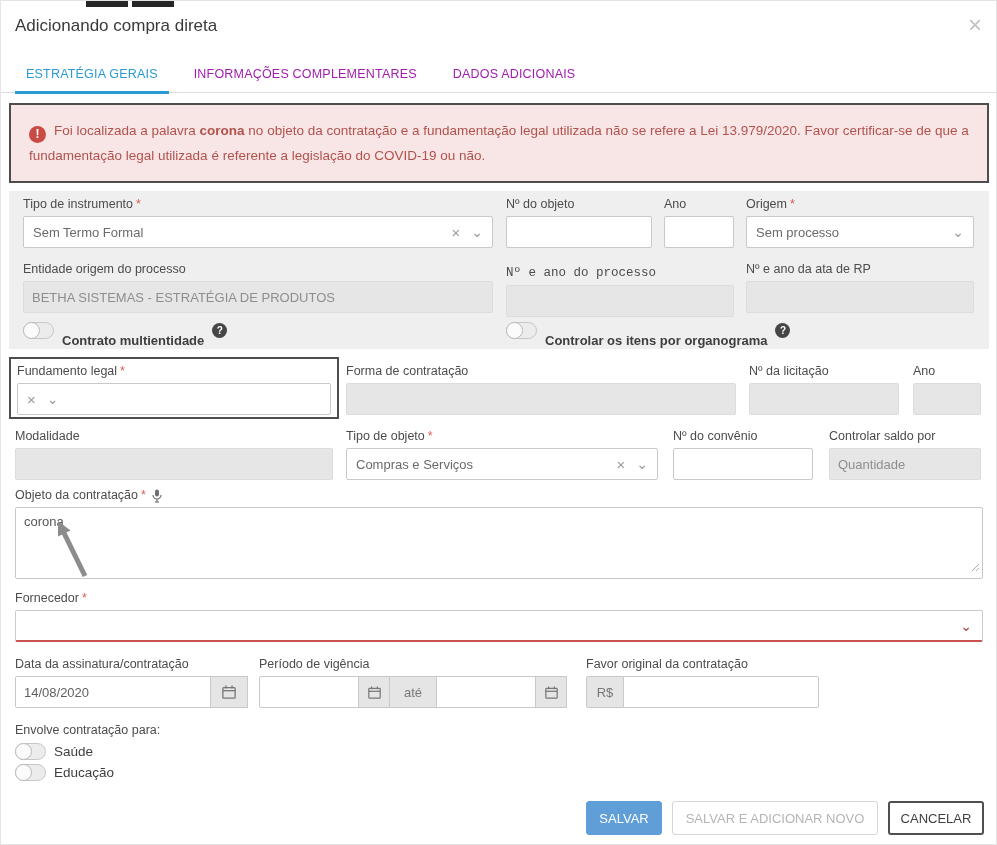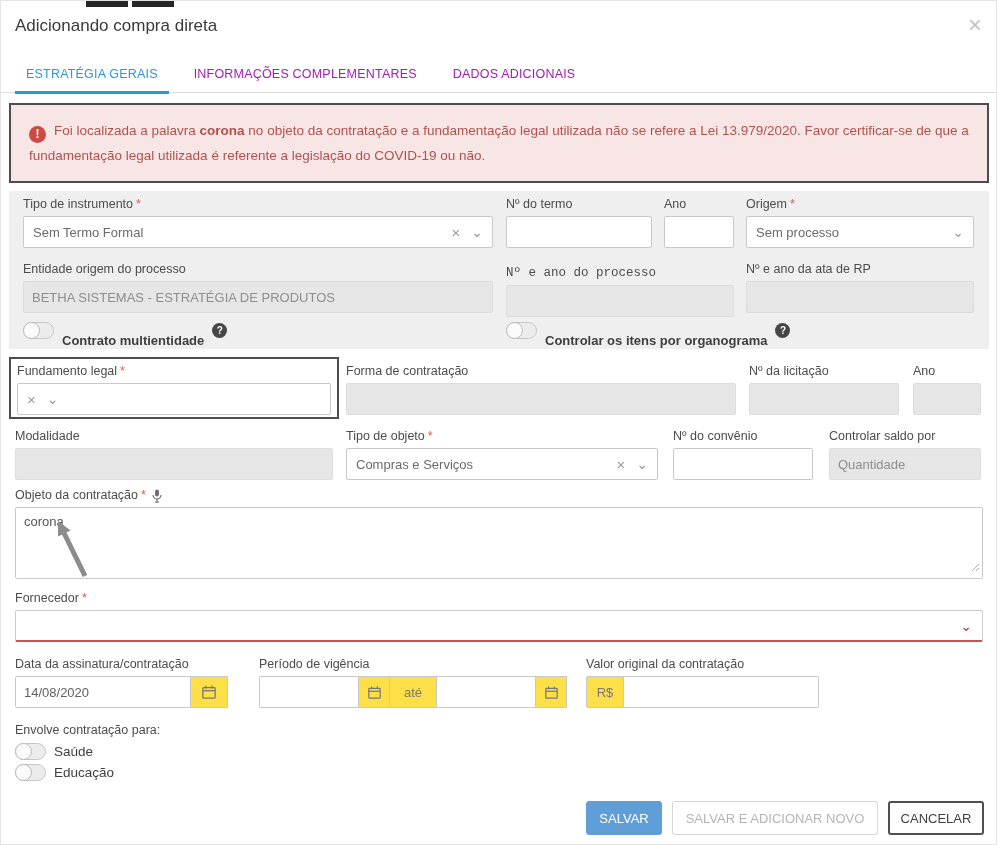--- a/index.html
+++ b/index.html
@@ -46,21 +46,21 @@
 
   .textarea-wrap { position:absolute; left:14px; top:506px; width:968px; height:72px; }
   textarea.obj { width:100%; height:100%; border:1px solid #c9c9c9; border-radius:2px; resize:none; font-family:inherit; font-size:13px; color:#555; padding:6px 8px; outline:none; }
   .resize-corner { position:absolute; right:3px; bottom:3px; pointer-events:none; }
 
   .fornecedor-select { position:absolute; left:14px; top:609px; width:968px; height:32px; background:#fff; border:1px solid #ccc; border-bottom:2px solid #c9534f; border-radius:2px; display:flex; align-items:center; justify-content:flex-end; padding:0 10px; cursor:pointer; }
   .fornecedor-select .chev { color:#a94442; }
 
   .hgroup { display:flex; align-items:stretch; height:32px; }
   .dinput { border:1px solid #c9c9c9; border-radius:2px 0 0 2px; padding:0 8px; font-size:13px; color:#5f5f5f; outline:none; height:32px; font-family:inherit; min-width:0; }
-  .addon { display:flex; align-items:center; justify-content:center; background:#fde047; border:1px solid #c9c9c9; margin-left:-1px; color:#777; font-size:13px; cursor:pointer; }
+  .addon { display:flex; align-items:center; justify-content:center; background:#e5e5e5; border:1px solid #c9c9c9; margin-left:-1px; color:#777; font-size:13px; cursor:pointer; }
   .addon.static { cursor:default; }
   .mid-input { border-radius:0; margin-left:-1px; }
 
   .arrow-annot { position:absolute; left:48px; top:514px; z-index:6; pointer-events:none; }
 
   .btn { position:absolute; top:800px; height:34px; border-radius:3px; font-size:13px; display:flex; align-items:center; justify-content:center; cursor:pointer; white-space:nowrap; }
   .btn-save { left:585px; width:76px; background:#5f9ed6; color:#fff; border:1px solid #5f9ed6; }
   .btn-save-add { left:671px; width:206px; background:#fff; color:#b5b5b5; border:1px solid #d6d6d6; }
   .btn-cancel { left:887px; width:96px; background:#fff; color:#3f3f3f; border:2px solid #4f4f4f; }
 </style>
@@ -96,21 +96,21 @@
       <span class="sel-val">Sem Termo Formal</span>
       <span class="sel-icons">
         <span class="clear-x">×</span>
         <span class="chev">⌄</span>
       </span>
     </div>
   </div>
 
   <div class="field" style="left:505px; top:196px; width:146px;">
     <div class="lbl">
-        <span>Nº do termo</span>
+        <span>Nº do objeto</span>
       </div>
     <input class="input" value="" style="">
   </div>
 
   <div class="field" style="left:663px; top:196px; width:70px;">
     <div class="lbl">
         <span>Ano</span>
       </div>
     <input class="input" value="" style="">
   </div>
@@ -276,21 +276,21 @@
   </div>
   <div class="fornecedor-select">
     <span class="chev">⌄</span>
   </div>
 
   <div class="field" style="left:14px; top:656px; width:234px;">
     <div class="lbl">
         <span>Data da assinatura/contratação</span>
       </div>
     <div class="hgroup">
-      <input class="dinput" style="width: 176px;" value="14/08/2020">
+      <input class="dinput" style="width: 196px;" value="14/08/2020">
       <span class="addon" style="width:38px;">
         <svg width="14" height="14" viewBox="0 0 16 16">
             <rect x="1" y="3" width="14" height="12" rx="1" fill="none" stroke="#777" stroke-width="1.5"></rect>
             <line x1="1" y1="6.5" x2="15" y2="6.5" stroke="#777" stroke-width="1.5"></line>
             <line x1="4.5" y1="0.5" x2="4.5" y2="4" stroke="#777" stroke-width="1.5"></line>
             <line x1="11.5" y1="0.5" x2="11.5" y2="4" stroke="#777" stroke-width="1.5"></line>
           </svg>
       </span>
     </div>
   </div>
@@ -317,21 +317,21 @@
             <line x1="1" y1="6.5" x2="15" y2="6.5" stroke="#777" stroke-width="1.5"></line>
             <line x1="4.5" y1="0.5" x2="4.5" y2="4" stroke="#777" stroke-width="1.5"></line>
             <line x1="11.5" y1="0.5" x2="11.5" y2="4" stroke="#777" stroke-width="1.5"></line>
           </svg>
       </span>
     </div>
   </div>
 
   <div class="field" style="left:585px; top:656px; width:234px;">
     <div class="lbl">
-        <span>Valor original da contratação</span>
+        <span>Favor original da contratação</span>
       </div>
     <div class="hgroup">
       <span class="addon static" style="width:38px; margin-left:0; border-radius:2px 0 0 2px;">R$</span>
       <input class="dinput mid-input" style="width: 196px; border-radius: 0px 2px 2px 0px;" value="">
     </div>
   </div>
 
   <div class="field" style="left:14px; top:722px;">
     <div class="lbl">
         <span>Envolve contratação para:</span>

